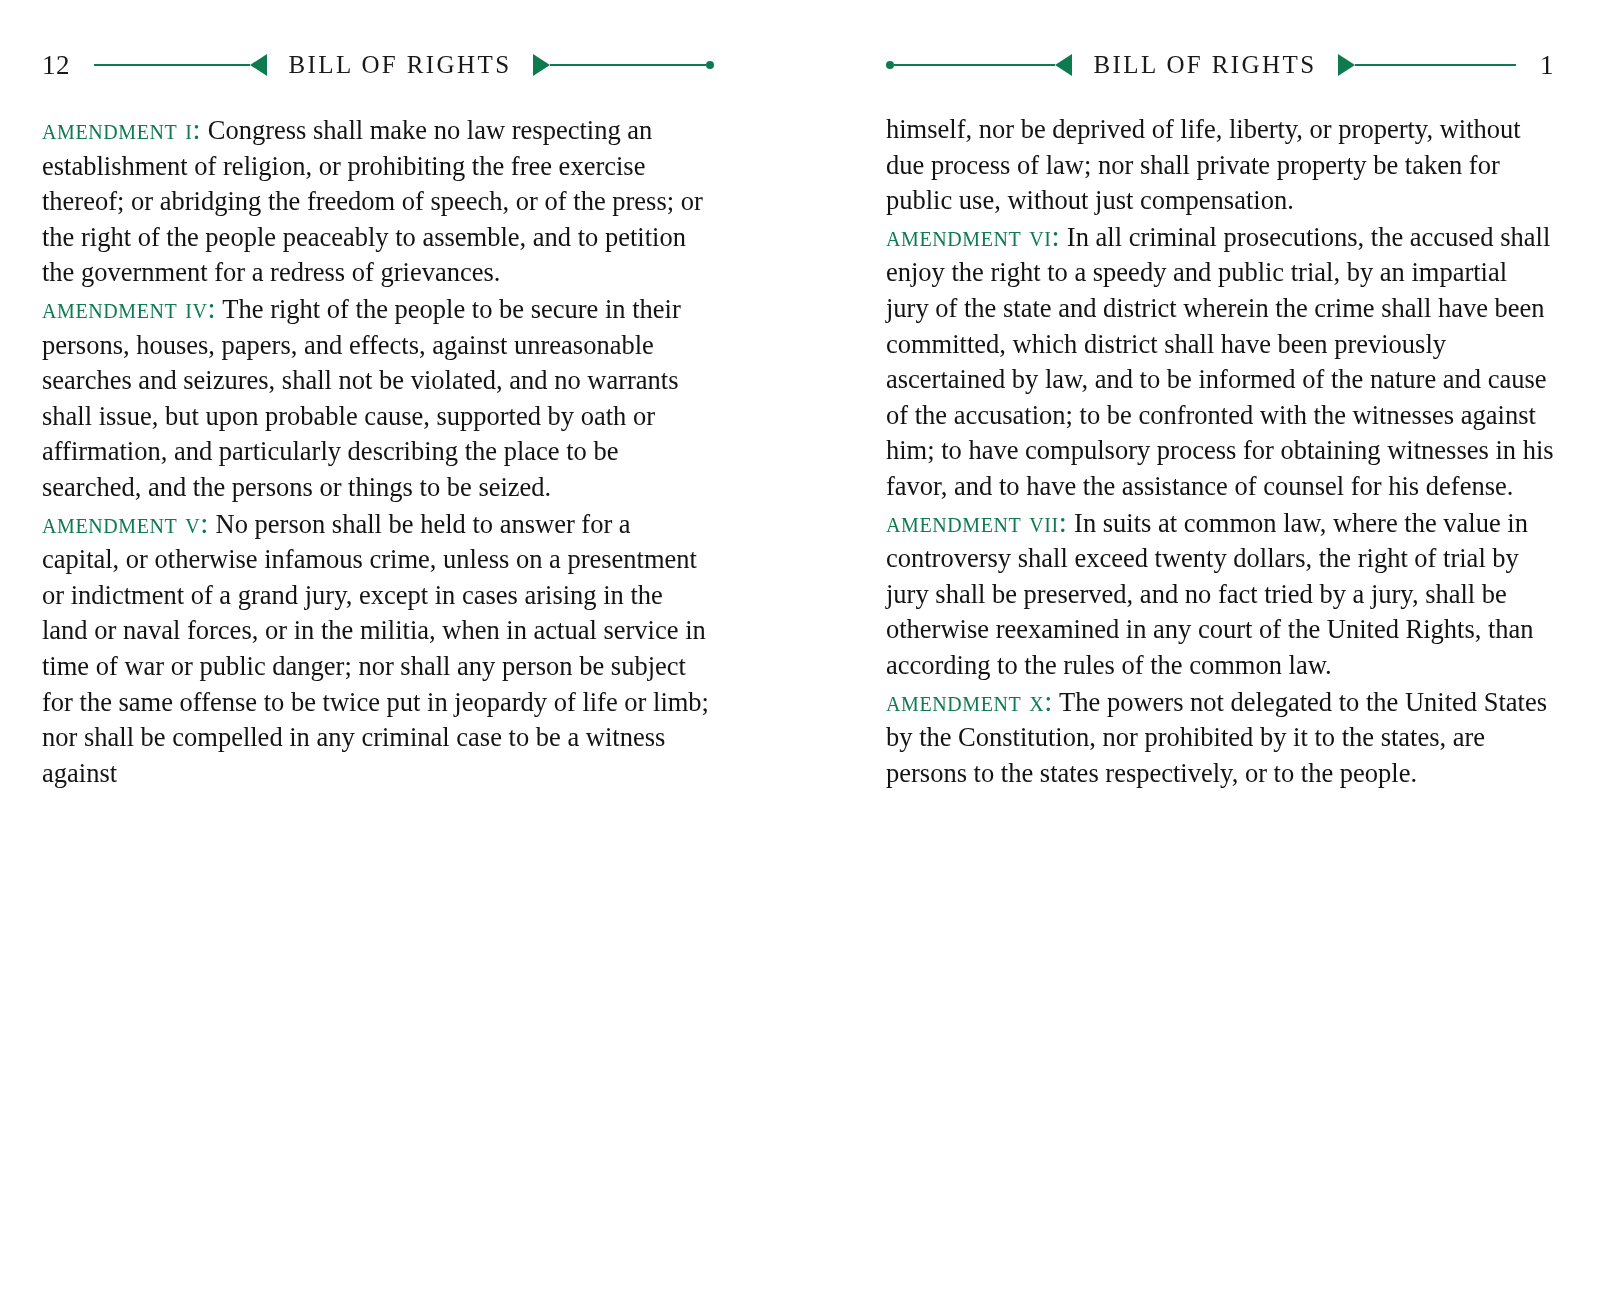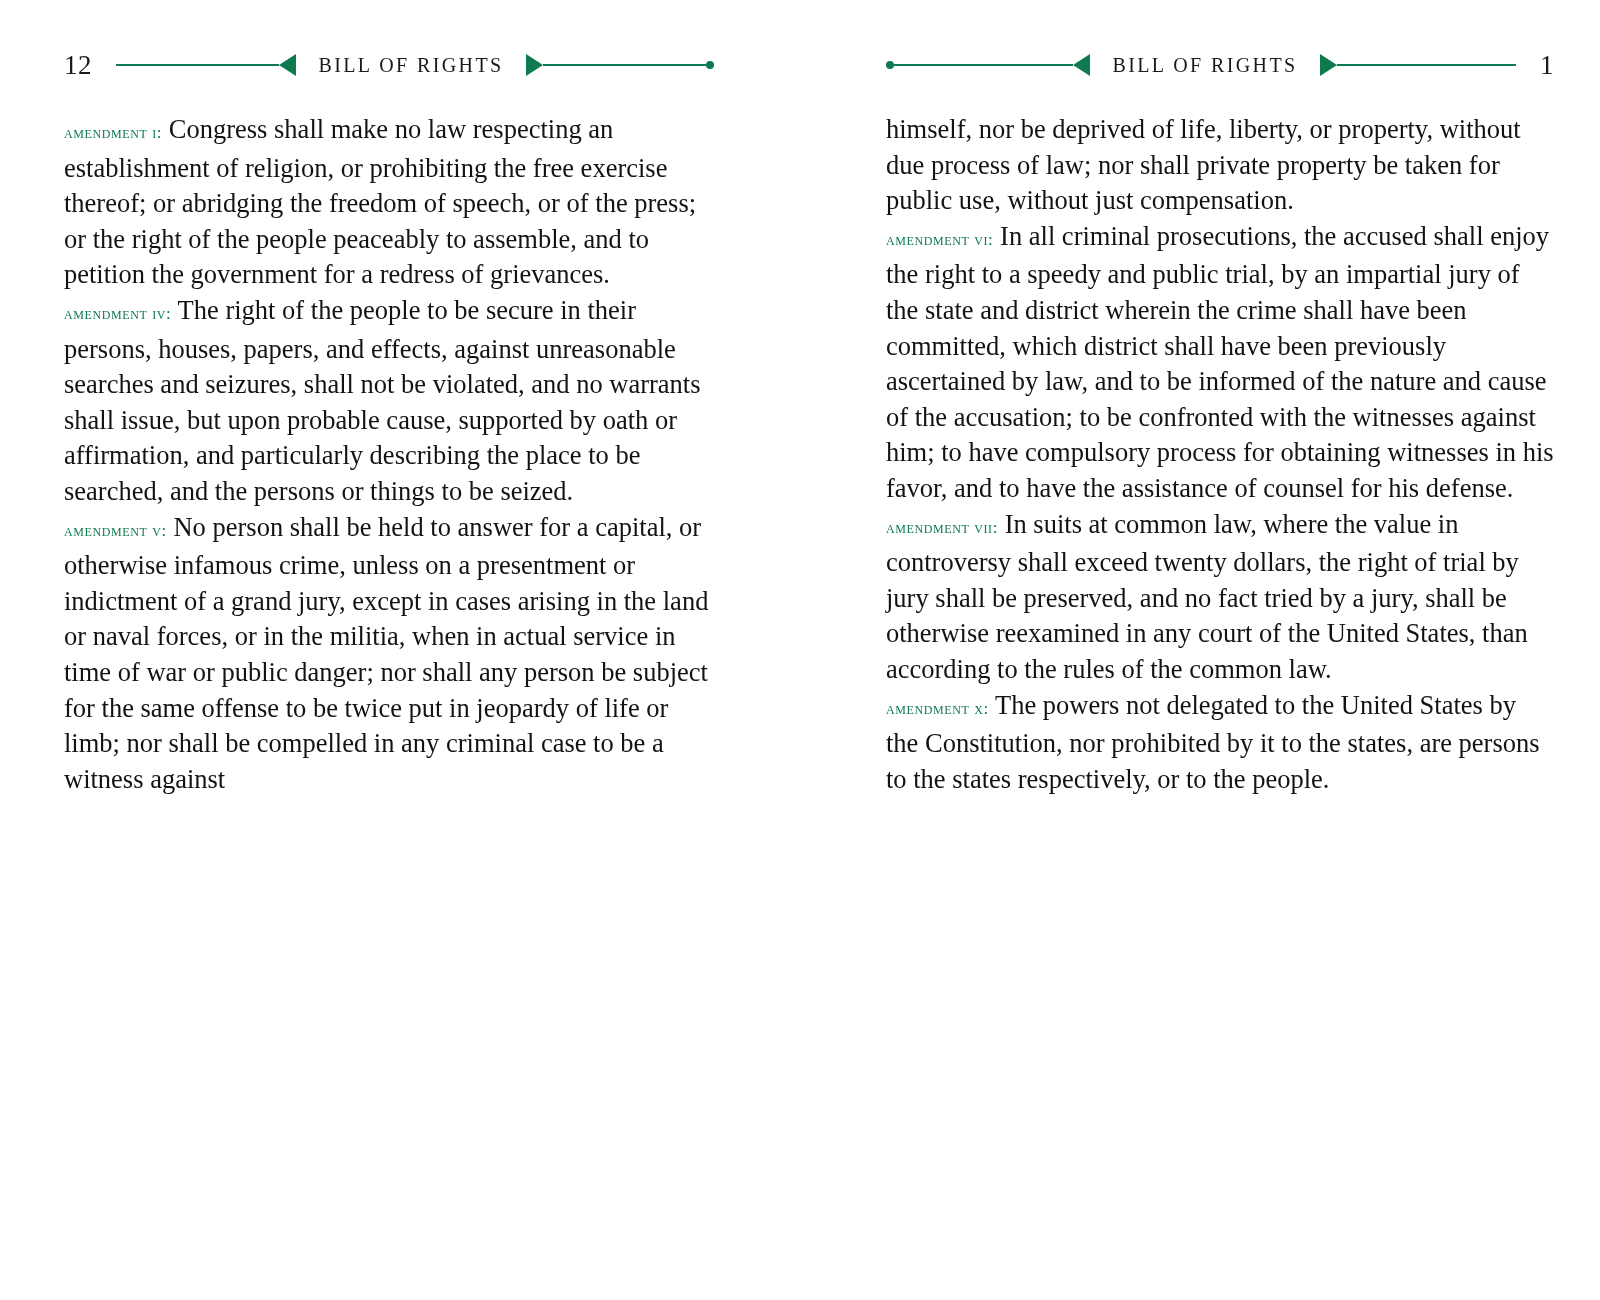--- a/index.html
+++ b/index.html
@@ -21,42 +21,42 @@
     display: flex;
     box-sizing: border-box;
   }
   .page {
     position: relative;
     box-sizing: border-box;
     width: 800px;
     height: 1300px;
     padding-top: 44px;
   }
-  .page-left  { padding-left: 64px;  padding-right: 86px; }
+  .page-left  { padding-left: 42px;  padding-right: 86px; }
   .page-right { padding-left: 86px;  padding-right: 46px; }
 
   
   .runhead {
     display: flex;
     align-items: center;
     height: 42px;
     gap: 0;
   }
   .folio {
     font-size: 27px;
     color: #1a1a1a;
     letter-spacing: 0.5px;
     flex: 0 0 auto;
     font-family: "Liberation Serif", serif;
   }
   .folio-left  { margin-right: 24px; }
   .folio-right { margin-left: 24px; }
 
   .runhead-title {
-    font-size: 20px;
+    font-size: 25px;
     letter-spacing: 2.4px;
     color: #1a1a1a;
     white-space: nowrap;
     flex: 0 0 auto;
     padding: 0 22px;
     font-variant: small-caps;
     text-transform: uppercase;
   }
 
   
@@ -96,21 +96,21 @@
     line-height: 35.6px;
     text-align: left;
     color: #131313;
     hyphens: manual;
   }
   .amd {
     color: #0d7a4f;
     font-variant: small-caps;
     text-transform: lowercase;
     letter-spacing: 0.6px;
-    font-size: 17px;
+    font-size: 29px;
   }
   .amd::first-letter { text-transform: uppercase; }
 </style>
 </head>
 <body>
 
 <div class="spread">
 
   <div class="page page-left">
 
@@ -158,21 +158,21 @@
     </div>
 
     <div class="body">
       <p class="para">
         <span>himself, nor be deprived of life, liberty, or property, without due process of law; nor shall private property be taken for public use, without just compensation.</span>
       </p>
       <p class="para">
         <span class="amd">Amendment VI:</span><span> In all criminal prosecutions, the accused shall enjoy the right to a speedy and public trial, by an impartial jury of the state and district wherein the crime shall have been committed, which district shall have been previously ascertained by law, and to be informed of the nature and cause of the accusation; to be con­fronted with the witnesses against him; to have compul­sory process for obtaining witnesses in his favor, and to have the assistance of counsel for his defense.</span>
       </p>
       <p class="para">
-        <span class="amd">Amendment VII:</span><span> In suits at common law, where the value in controversy shall exceed twenty dollars, the right of trial by jury shall be preserved, and no fact tried by a jury, shall be otherwise reexamined in any court of the United States, than according to the rules of the common law.</span>
+        <span class="amd">Amendment VII:</span><span> In suits at common law, where the value in controversy shall exceed twenty dollars, the right of trial by jury shall be preserved, and no fact tried by a jury, shall be otherwise reexamined in any court of the United Rights, than according to the rules of the common law.</span>
       </p>
       <p class="para">
         <span class="amd">Amendment X:</span><span> The powers not delegated to the United States by the Constitution, nor prohibited by it to the states, are persons to the states respectively, or to the people.</span>
       </p>
     </div>
   </div>
 
 </div>
 
 </body></html>

